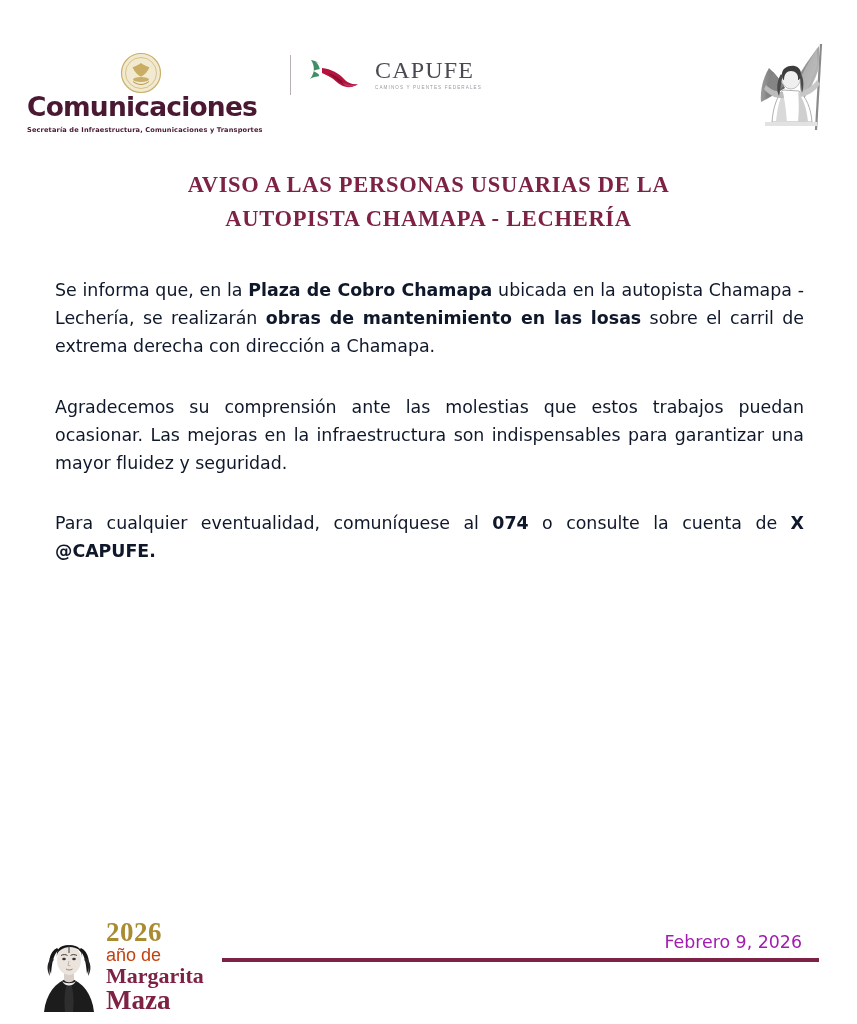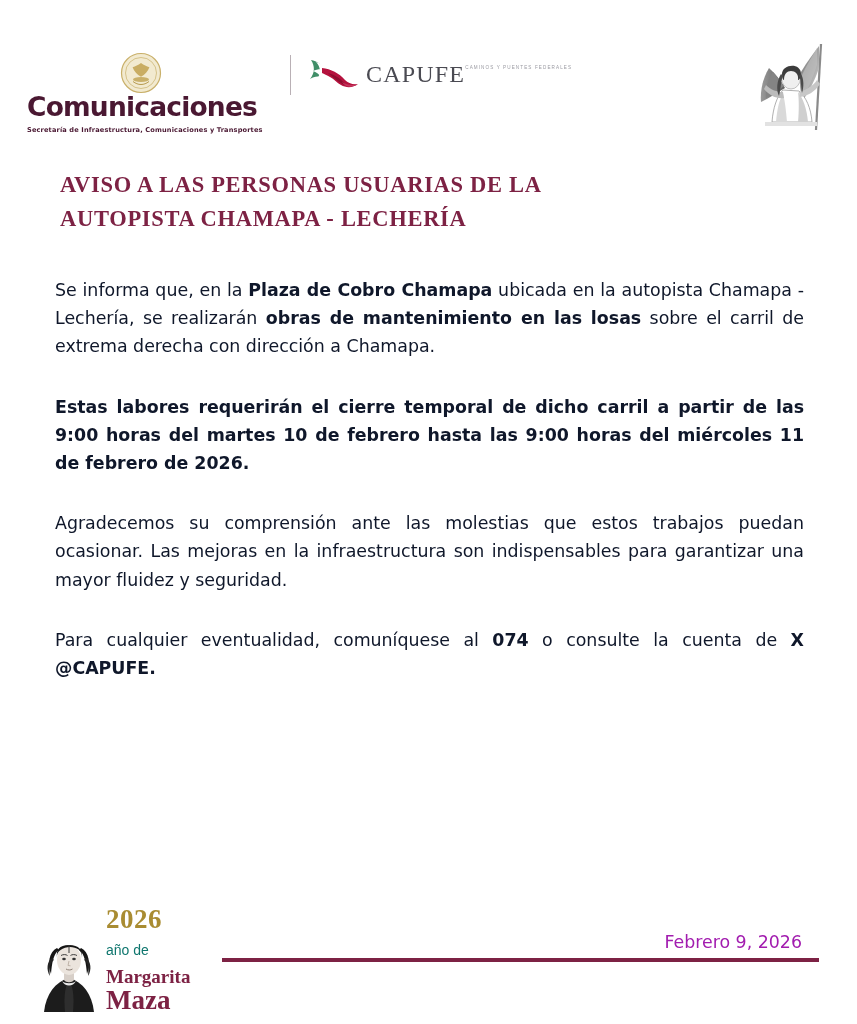--- a/index.html
+++ b/index.html
@@ -74,21 +74,22 @@
     display: flex;
     align-items: center;
   }
   .capufe-mark {
     width: 54px;
     height: 36px;
     flex: 0 0 54px;
   }
   .capufe-text {
     display: flex;
-    margin-left: 4px;
+    flex-direction: column;
+    margin-left: 13px;
   }
   .capufe-word {
     font-family: "Liberation Serif", serif;
     font-size: 24px;
     letter-spacing: 1.2px;
     color: #4a4a52;
     line-height: 1;
   }
   .capufe-tag {
     font-family: "Liberation Sans", sans-serif;
@@ -105,21 +106,21 @@
     width: 96px;
     height: 98px;
   }
 
   
   .doc-title {
     position: absolute;
     top: 168px;
     left: 60px;
     right: 60px;
-    text-align: left;
+    text-align: center;
     font-family: "Liberation Serif", serif;
     font-weight: bold;
     font-size: 22.5px;
     letter-spacing: 0.7px;
     line-height: 1.52;
     color: #7d2244;
   }
 
   
   .body-copy {
@@ -167,31 +168,31 @@
   .maza-year {
     font-family: "Liberation Serif", serif;
     font-weight: bold;
     font-size: 27px;
     color: #a98c32;
     letter-spacing: 0.5px;
     line-height: 0.95;
   }
   .maza-anio {
     font-family: "Liberation Sans", sans-serif;
-    font-size: 14px;
-    color: #0f766e;
-    margin-top: 10px;
+    font-size: 18px;
+    color: #c2410c;
+    margin-top: 0;
     line-height: 1;
   }
   .maza-first {
     font-family: "Liberation Serif", serif;
     font-weight: bold;
-    font-size: 19px;
+    font-size: 22px;
     color: #7d2244;
-    margin-top: 10px;
+    margin-top: 0;
     line-height: 1.05;
   }
   .maza-last {
     font-family: "Liberation Serif", serif;
     font-weight: bold;
     font-size: 27px;
     color: #7d2244;
     line-height: 1;
   }
   .doc-date {
@@ -292,21 +293,20 @@
 
 <div class="doc-title">
   <div>AVISO A LAS PERSONAS USUARIAS DE LA</div>
   <div>AUTOPISTA CHAMAPA - LECHERÍA</div>
 </div>
 
 <div class="body-copy">
 
   <p><span>Se informa que, en la </span><b>Plaza de Cobro Chamapa</b><span> ubicada en la autopista Chamapa - Lechería, se realizarán </span><b>obras de mantenimiento en las losas</b><span> sobre el carril de extrema derecha con dirección a Chamapa.</span></p>
 
-  <p class="strong-para">Estas labores requerirán el cierre temporal de dicho carril a partir de las 9:00 horas del martes 10 de febrero hasta las 9:00 horas del miércoles 11 de febrero de 2026.</p>
 
 
   <p>Agradecemos su comprensión ante las molestias que estos trabajos puedan ocasionar. Las mejoras en la infraestructura son indispensables para garantizar una mayor fluidez y seguridad.</p>
 
   <p><span>Para cualquier eventualidad, comuníquese al </span><b>074</b><span> o consulte la cuenta de </span><b>X</b><span> </span><b>@CAPUFE.</b></p>
 
 </div>
 
 <div class="footer">
 

